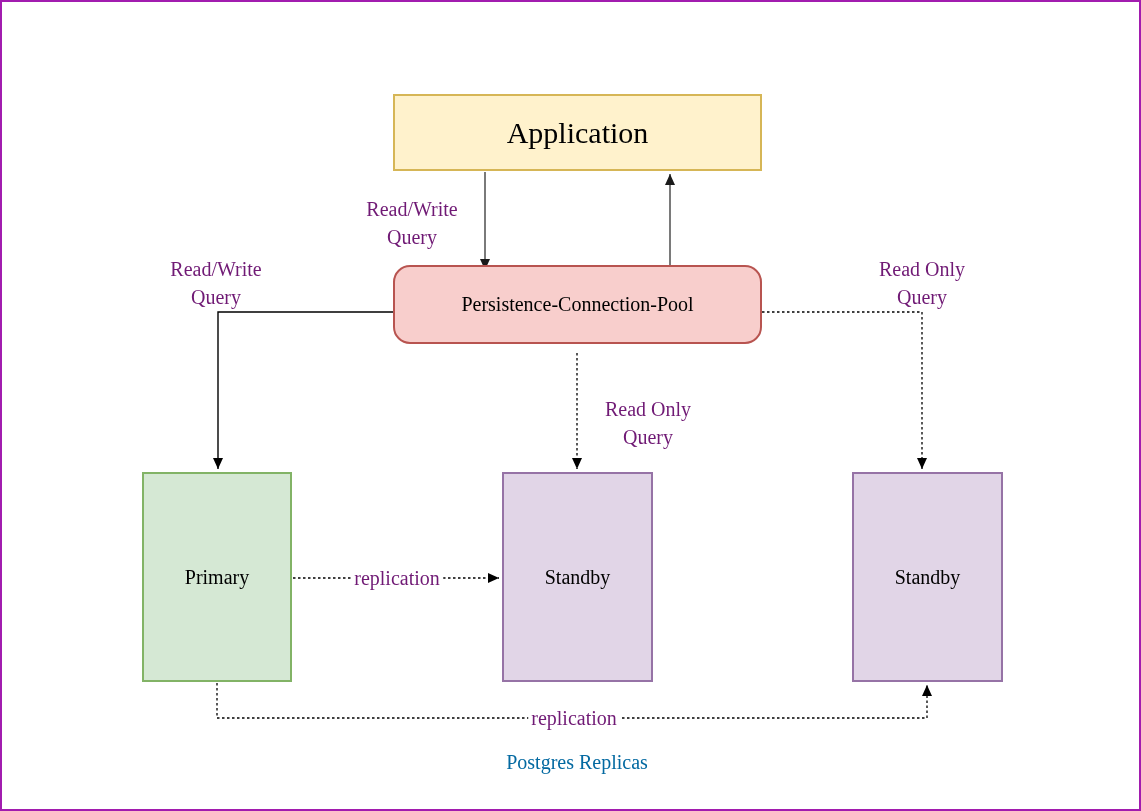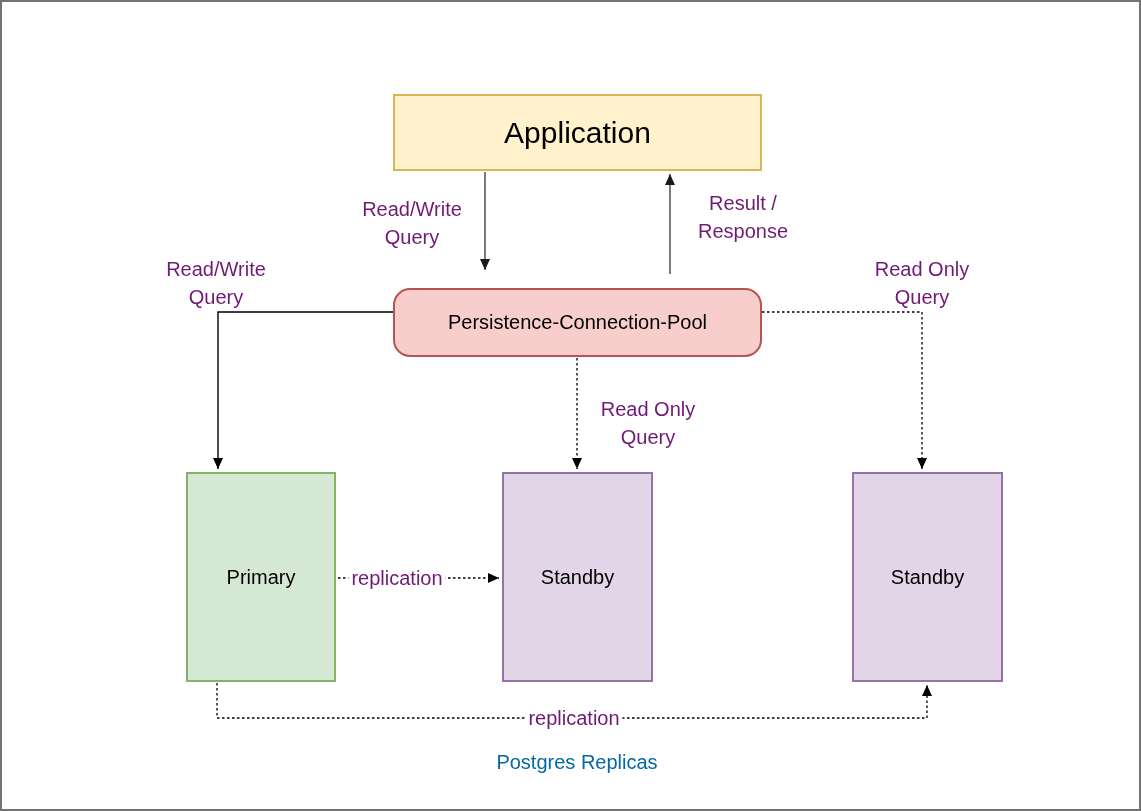--- a/index.html
+++ b/index.html
@@ -4,44 +4,45 @@
 <style>
   * { margin: 0; padding: 0; box-sizing: border-box; }
   html, body { background: #ffffff; }
   body { font-family: "Liberation Sans", "DejaVu Sans", sans-serif; }
 
   .canvas {
     position: relative;
     width: 1141px;
     height: 811px;
     background: #ffffff;
-    border: 2px solid #737373;
+    border: 2px solid #a21caf;
     overflow: hidden;
+    font-family: Liberation Serif, serif;
   }
 
   svg.edges {
     position: absolute;
     left: 0; top: 0;
     width: 1141px; height: 811px;
     pointer-events: none;
   }
 
   .node {
     position: absolute;
     display: flex;
     align-items: center;
     justify-content: center;
     text-align: center;
     border: 2px solid;
     color: #000000;
     font-size: 20px;
   }
   .node-application   { left: 391px; top: 92px;  width: 369px; height: 77px;  font-size: 30px; }
-  .node-pool          { left: 391px; top: 286px; width: 369px; height: 69px;  border-radius: 17px; }
-  .node-primary       { left: 140px; top: 470px; width: 150px; height: 210px; margin-left: 44px; }
+  .node-pool          { left: 391px; top: 263px; width: 369px; height: 79px;  border-radius: 17px; }
+  .node-primary       { left: 140px; top: 470px; width: 150px; height: 210px; }
   .node-standby-1     { left: 500px; top: 470px; width: 151px; height: 210px; }
   .node-standby-2     { left: 850px; top: 470px; width: 151px; height: 210px; }
 
   .edge-label {
     position: absolute;
     transform: translate(-50%, -50%);
     text-align: center;
     color: #701a75;
     font-size: 20px;
     line-height: 1.4;
@@ -103,22 +104,20 @@
   <div class="node node-standby-1" style="background: rgb(225, 213, 231); border-color: rgb(150, 115, 166);">
     <span>Standby</span>
   </div>
 
   <div class="node node-standby-2" style="background: rgb(225, 213, 231); border-color: rgb(150, 115, 166);">
     <span>Standby</span>
   </div>
 
   <div class="edge-label lbl-rw-top">Read/Write
 Query</div>
-  <div class="edge-label lbl-result">Result /
-Response</div>
   <div class="edge-label lbl-rw-left">Read/Write
 Query</div>
   <div class="edge-label lbl-ro-mid">Read Only
 Query</div>
   <div class="edge-label lbl-ro-right">Read Only
 Query</div>
   <div class="edge-label lbl-rep-mid">replication</div>
   <div class="edge-label lbl-rep-bottom">replication</div>
 
   <div class="caption">Postgres Replicas</div>

